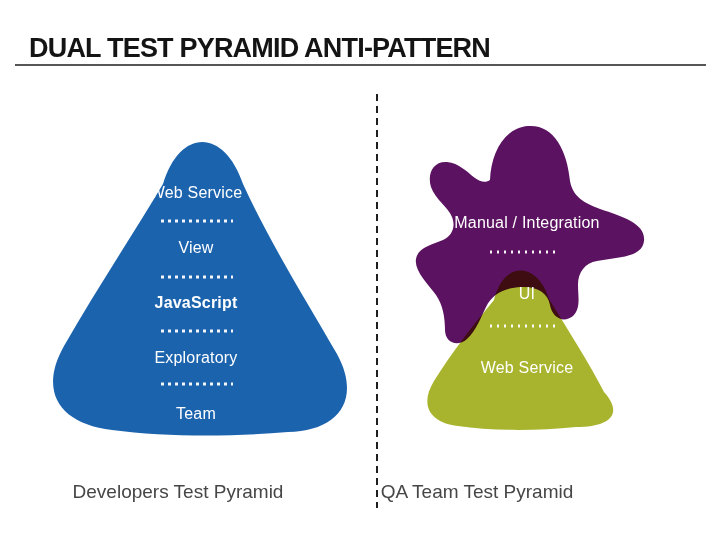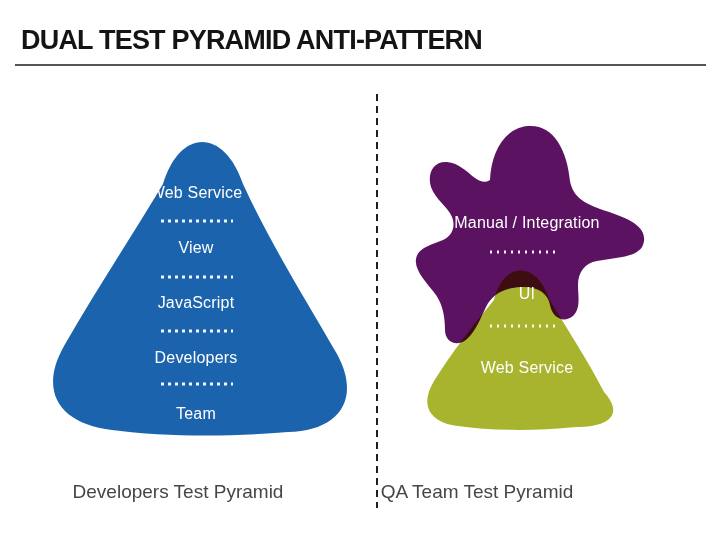--- a/index.html
+++ b/index.html
@@ -1,20 +1,20 @@
 <!DOCTYPE html>
 <html style="--blue: #1c63ad; --purple: #5b1260; --green: #a9b42e; --overlap: #4e1a20; --rule: #565656; --divider: #1f1f1f; --caption: #464646; --label: #ffffff;"><head>
 <meta charset="utf-8">
 <style>
   html,body{margin:0;padding:0;background:#ffffff;}
   body{width:720px;height:540px;font-family:"Liberation Sans",sans-serif;}
   .canvas{position:relative;width:720px;height:540px;background:#fff;overflow:hidden;}
 
   .page-title{
-    position:absolute;left:17px;top:21px;margin:4px;
+    position:absolute;left:17px;top:21px;margin:12px;
     font-size:27px;font-weight:900;letter-spacing:-0.8px;color:#141414;
     white-space:nowrap;
   }
   .title-rule{
     position:absolute;left:15px;top:64px;width:691px;height:2px;
     background:var(--rule,#565656);
   }
   .v-divider{
     position:absolute;left:376px;top:94px;width:2px;height:414px;
     background-image:repeating-linear-gradient(180deg,var(--divider,#1f1f1f) 0 7px,transparent 7px 12px);
@@ -91,23 +91,23 @@
          C 459 163, 467 172, 475 178
          C 480 182, 486 183, 490 180 Z"></path>
   </svg>
 
   <div class="v-divider"></div>
 
   <div class="layer-label" style="left:196px;top:193px;">Web Service</div>
   <div class="dots" style="left:197px;top:221px;"></div>
   <div class="layer-label" style="left:196px;top:248px;text-align:right;">View</div>
   <div class="dots" style="left:197px;top:277px;"></div>
-  <div class="layer-label" style="left:196px;top:303px;">JavaScript</div>
+  <div class="layer-label" style="left:196px;top:303px;font-weight:bold;">JavaScript</div>
   <div class="dots" style="left:197px;top:331px;"></div>
-  <div class="layer-label" style="left:196px;top:358px;">Developers</div>
+  <div class="layer-label" style="left:196px;top:358px;">Exploratory</div>
   <div class="dots" style="left:197px;top:384px;"></div>
   <div class="layer-label" style="left:196px;top:414px;">Team</div>
 
   <div class="layer-label" style="left:527px;top:223px;">Manual / Integration</div>
   <div class="dots right-dots" style="left:523px;top:252px;"></div>
   <div class="layer-label" style="left:527px;top:294px;">UI</div>
   <div class="dots right-dots" style="left:523px;top:326px;"></div>
   <div class="layer-label" style="left:527px;top:368px;">Web Service</div>
 
   <div class="caption" style="left:178px;">Developers Test Pyramid</div>

